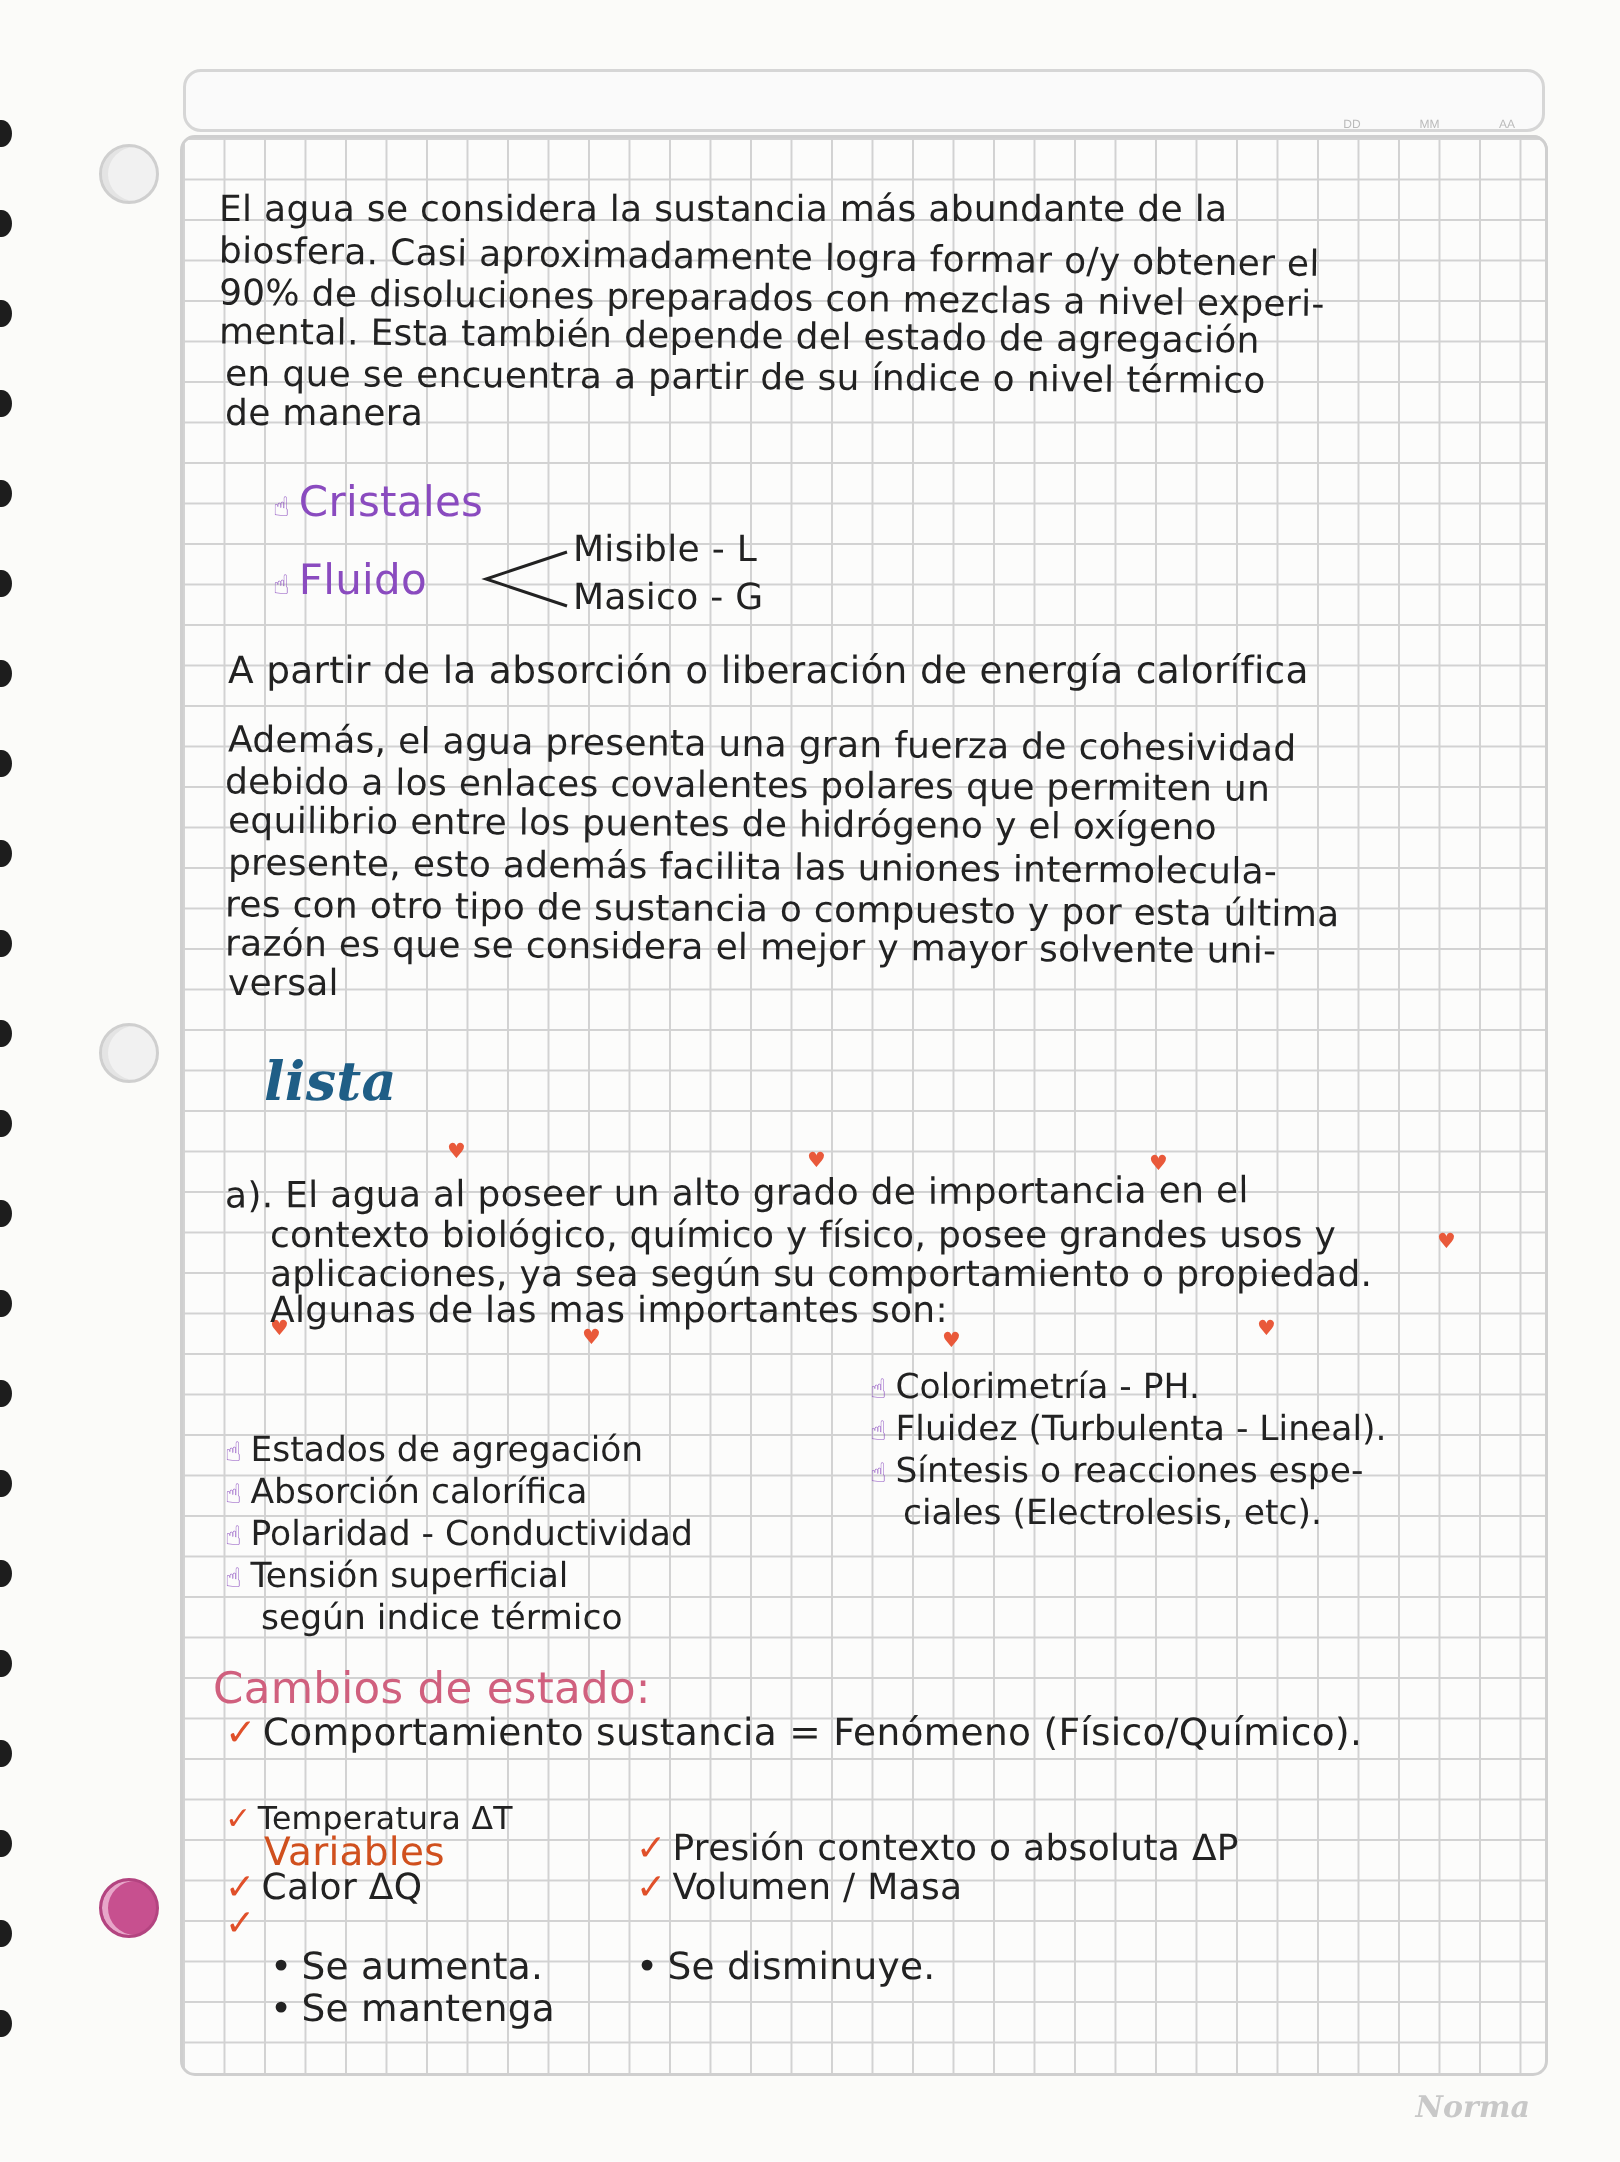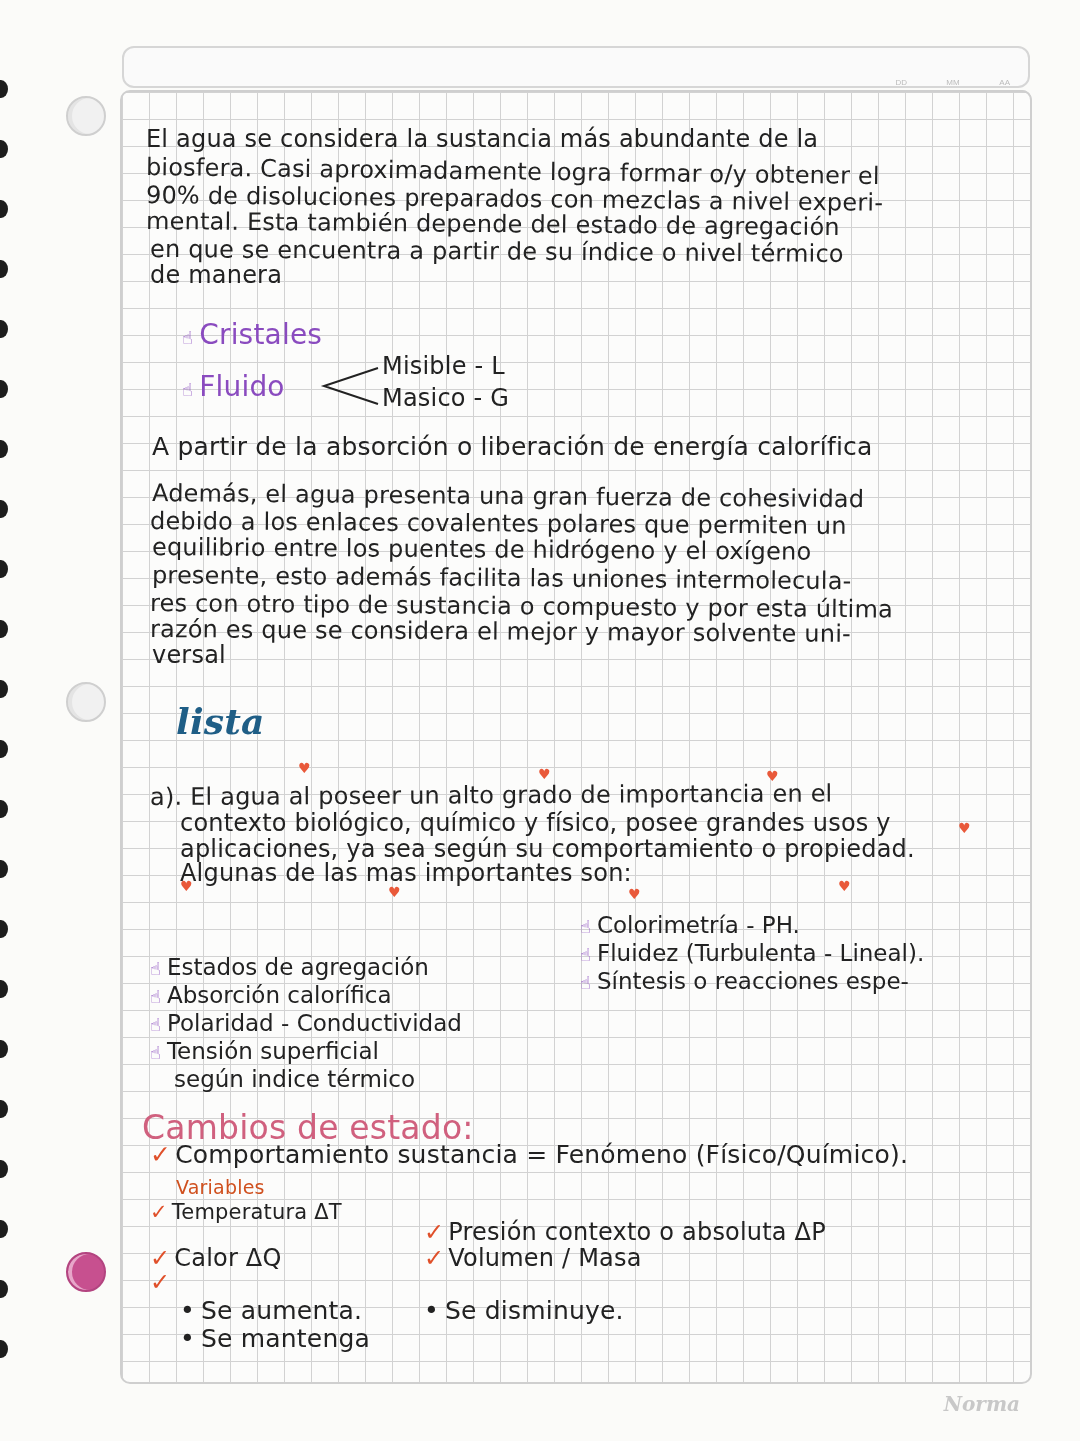--- a/index.html
+++ b/index.html
@@ -48,21 +48,21 @@
     position:absolute; font-family:"DejaVu Sans", sans-serif;
     color:#222; white-space:nowrap; letter-spacing:0.2px;
     transform-origin:left center;
   }
   .p { font-size:24px; line-height:27px; }
   .purple { color:#8a4bbf; }
   .blue-title {
     font-family:"DejaVu Serif", serif; font-style:italic; color:#1f5e86;
     font-size:36px; font-weight:bold;text-align:right;
   }
-  .pink-title { color:#d0607e; font-size:33px; }
+  .pink-title { color:#d0607e; font-size:29px; }
   .orange { color:#d0501e; }
   .heart { position:absolute; color:#e9593a; font-size:14px; }
   .check { color:#e0502a; font-weight:bold; margin-right:4px; }
   .bullet-ico { color:#8a4bbf; margin-right:6px; font-size:18px; }
   .dot { margin-right:6px; }
   .brand {
     position:absolute; right:60px; top:1392px; font-family:"DejaVu Serif", serif;
     font-weight:bold; font-size:20px; color:#c8c8c8; font-style:italic;
   }
   .col { position:absolute; }
@@ -173,28 +173,29 @@
   <div class="row"><span class="bullet-ico">☝</span><span>Absorción calorífica</span></div>
   <div class="row"><span class="bullet-ico">☝</span><span>Polaridad - Conductividad</span></div>
   <div class="row"><span class="bullet-ico">☝</span><span>Tensión superficial</span></div>
   <div class="row" style="padding-left:24px">según indice térmico</div>
 </div>
 
 <div class="col" style="left:580px;top:912px">
   <div class="row"><span class="bullet-ico">☝</span><span>Colorimetría - PH.</span></div>
   <div class="row"><span class="bullet-ico">☝</span><span>Fluidez (Turbulenta - Lineal).</span></div>
   <div class="row"><span class="bullet-ico">☝</span><span>Síntesis o reacciones espe-</span></div>
+  <div class="row" style="padding-left:22px">ciales (Electrolesis, etc).</div>
 </div>
 
 <div class="hw pink-title" style="left:142px;top:1108px">Cambios de estado:</div>
 <div class="hw" style="left:150px;top:1140px;font-size:25px">
   <span class="check">✓</span><span>Comportamiento sustancia = Fenómeno (Físico/Químico).</span>
 </div>
 
-<div class="hw orange" style="left:176px;top:1176px;font-size:19px">Variables</div>
+<div class="hw orange" style="left:176px;top:1220px;font-size:26px">Variables</div>
 
 <div class="hw" style="left:150px;top:1200px;font-size:21px">
   <span class="check">✓</span><span>Temperatura ΔT</span>
 </div>
 <div class="hw" style="left:150px;top:1244px;font-size:24px">
   <span class="check">✓</span><span>Calor ΔQ</span>
 </div>
 <div class="hw" style="left:150px;top:1268px;font-size:24px">
   <span class="check">✓</span>
 </div>

